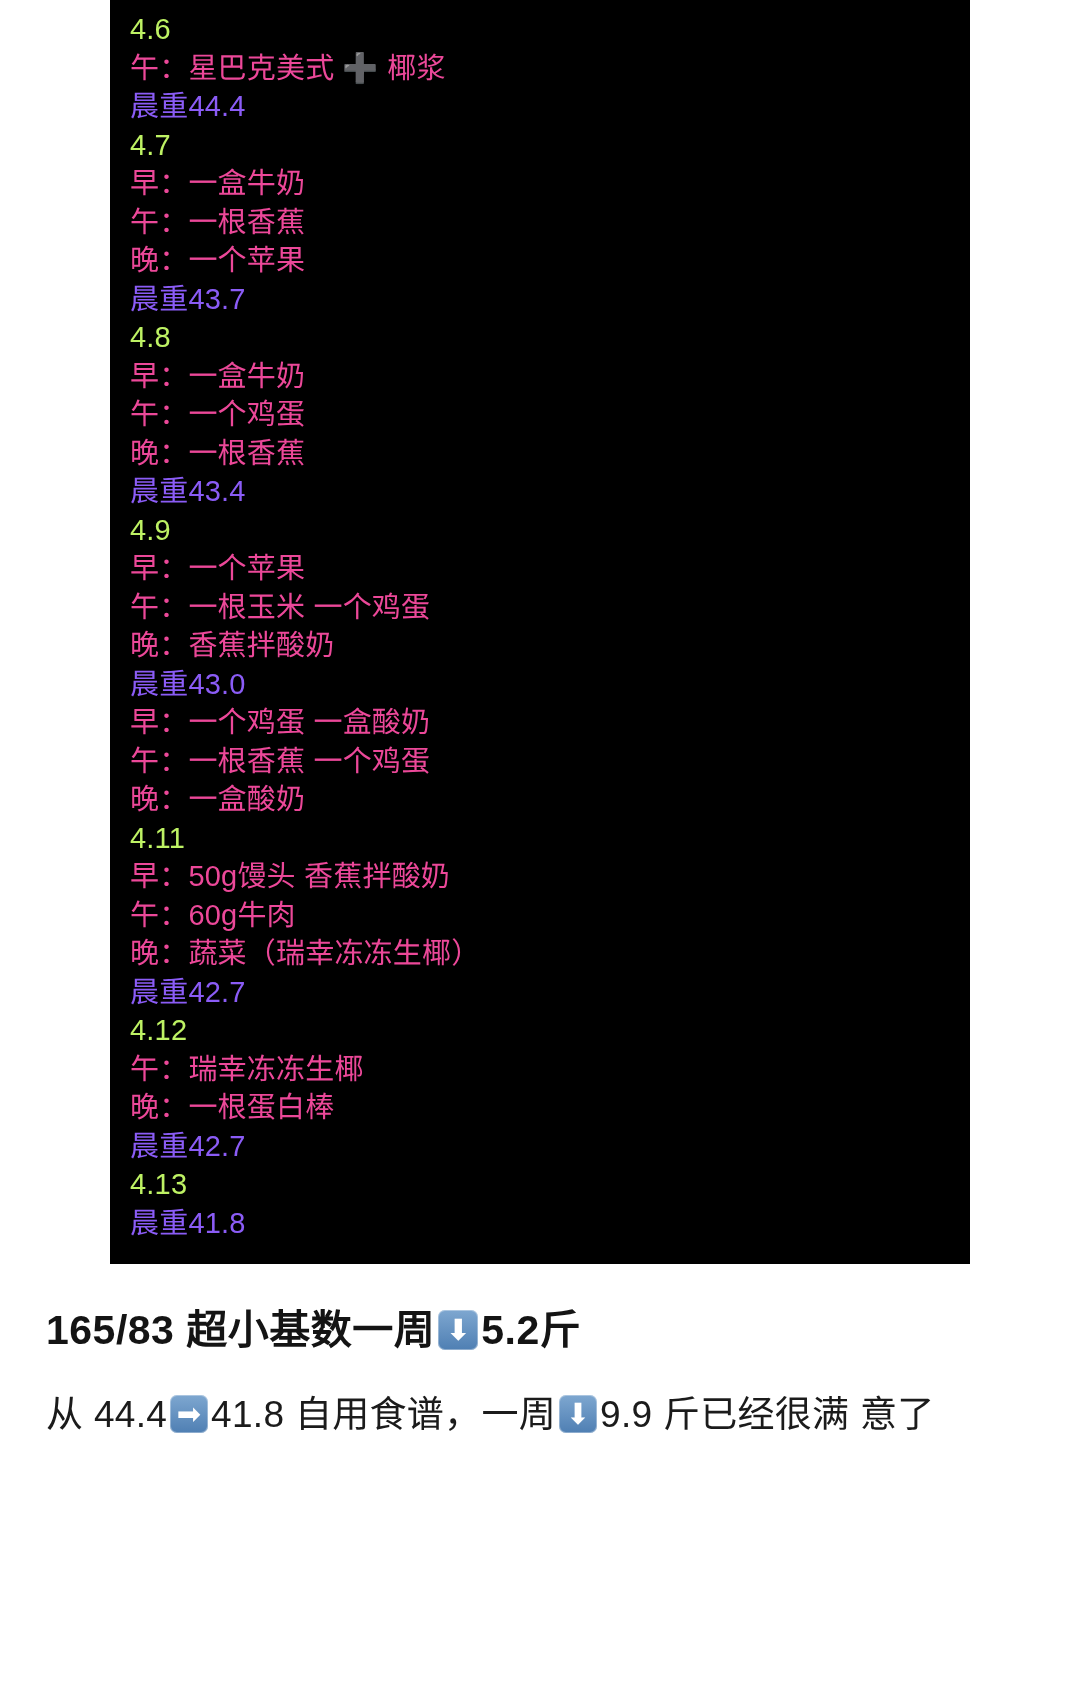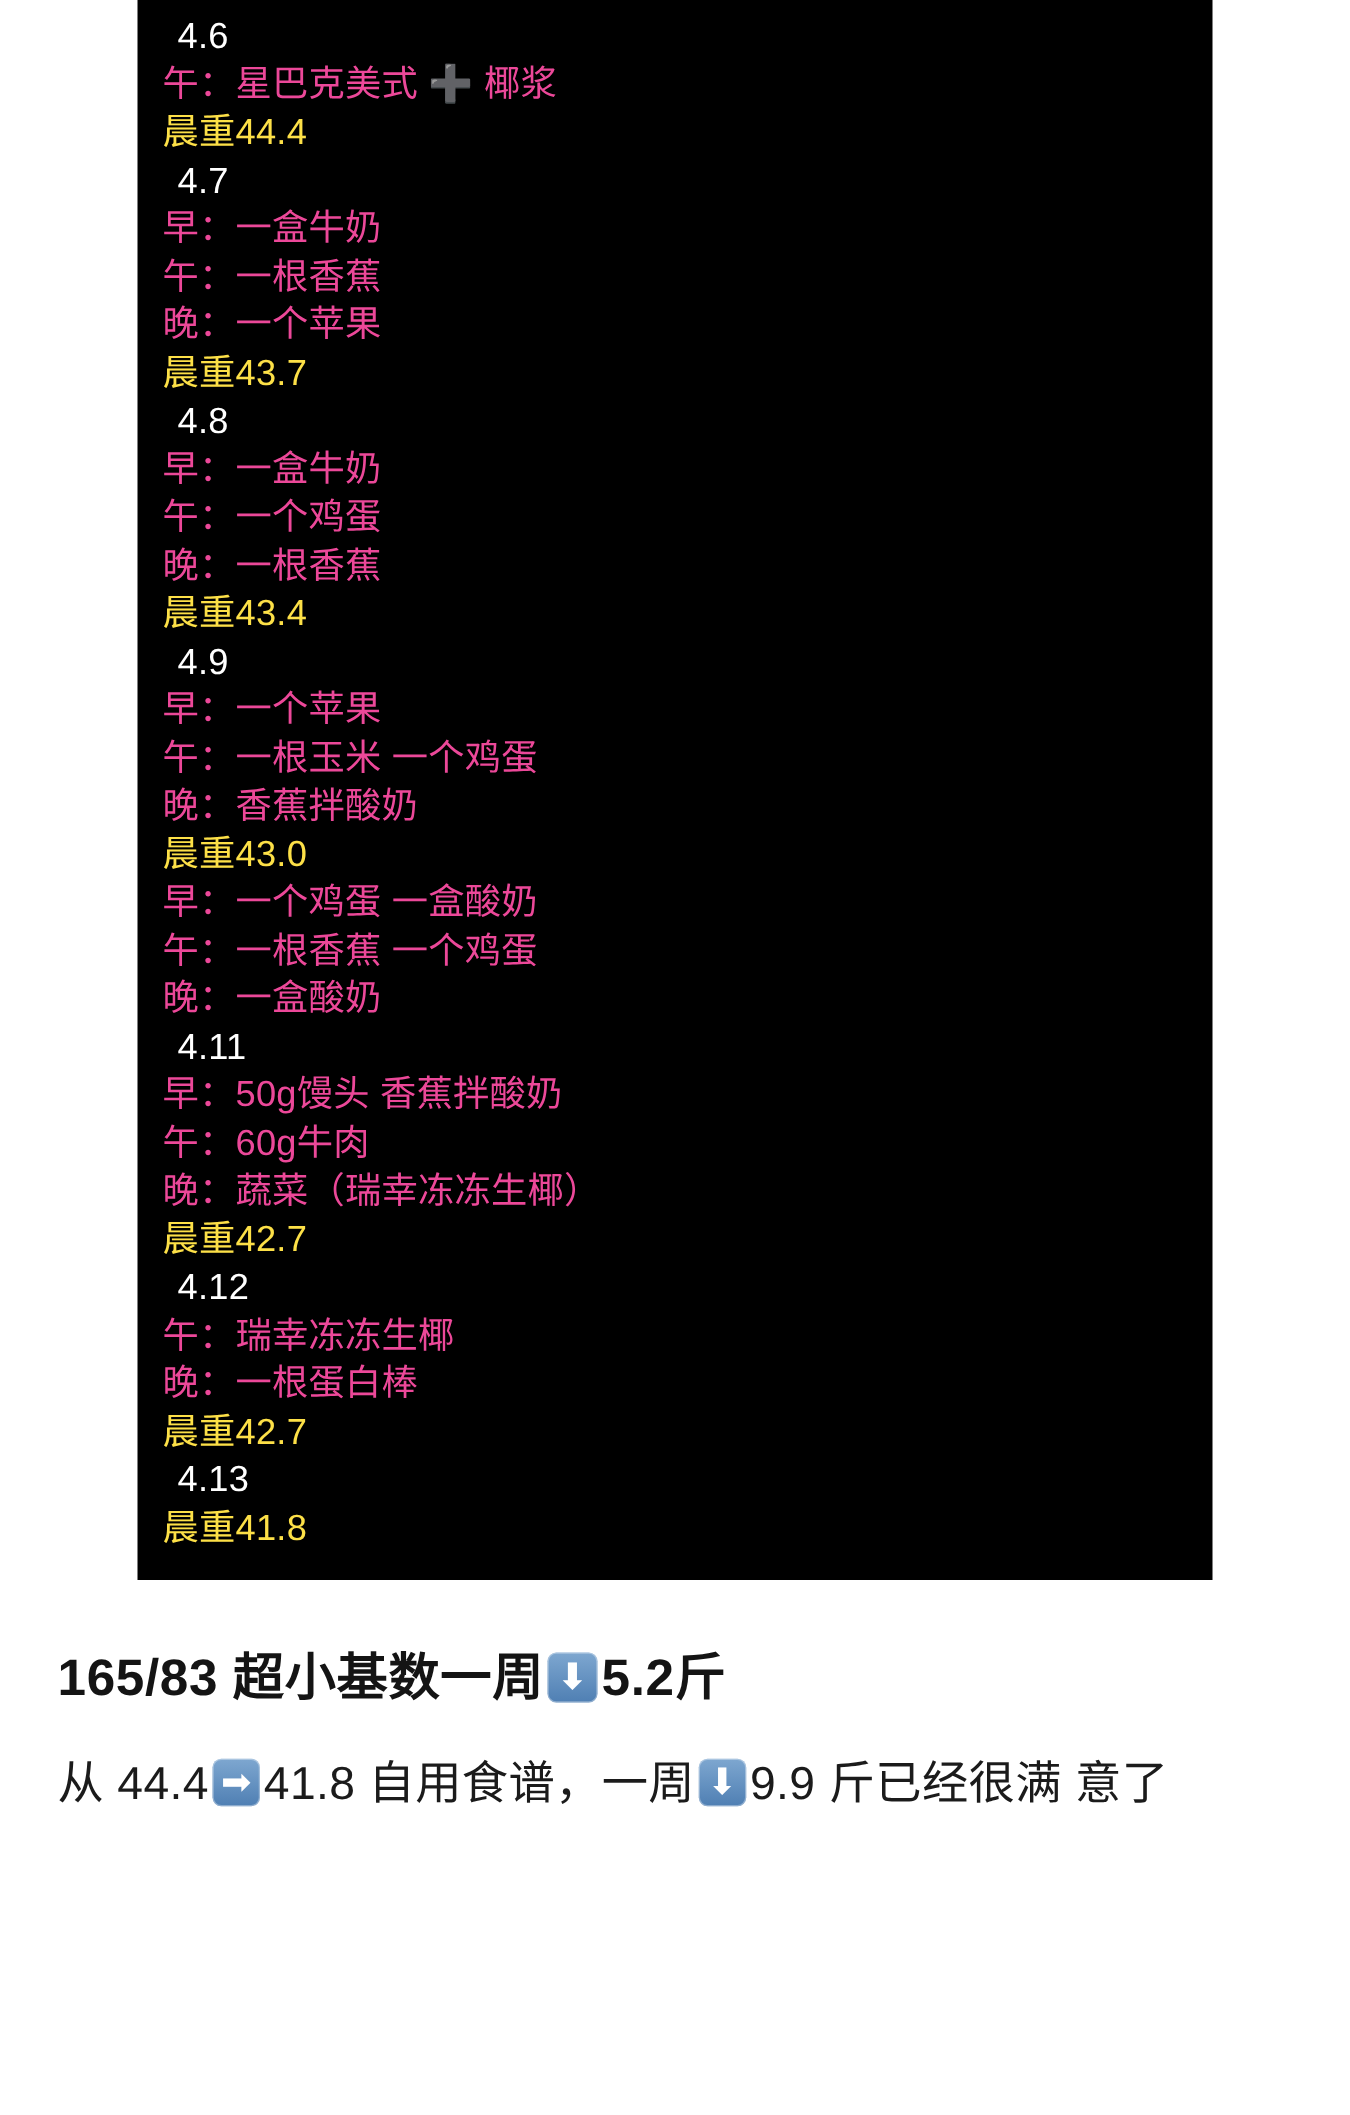--- a/index.html
+++ b/index.html
@@ -29,43 +29,41 @@
     padding-left: 20px;
   }
   .line {
     color: #e8e8e8;
     font-size: 29px;
     line-height: 38.5px;
     white-space: pre;
     letter-spacing: 0.2px;
   }
   .line.date {
-    color: #ffffff;
-    margin-left: 12px;
+    color: #bef264;
   }
   .line.meal {
     color: #ec4899;
   }
   .line.weight {
-    color: #fde047;
+    color: #8b5cf6;
   }
   
   .caption {
     padding: 38px 46px 0 46px;
   }
   .headline {
     font-size: 41px;
     font-weight: bold;
     color: #141414;
     letter-spacing: 0.5px;
     line-height: 56px;
     display: flex;
     align-items: center;
     flex-wrap: wrap;
-    margin-top: 12px;
   }
   .subline {
     margin-top: 26px;
     font-size: 37px;
     color: #1b1b1b;
     line-height: 62px;
     letter-spacing: 0.3px;
   }
   
   .emoji-box {

